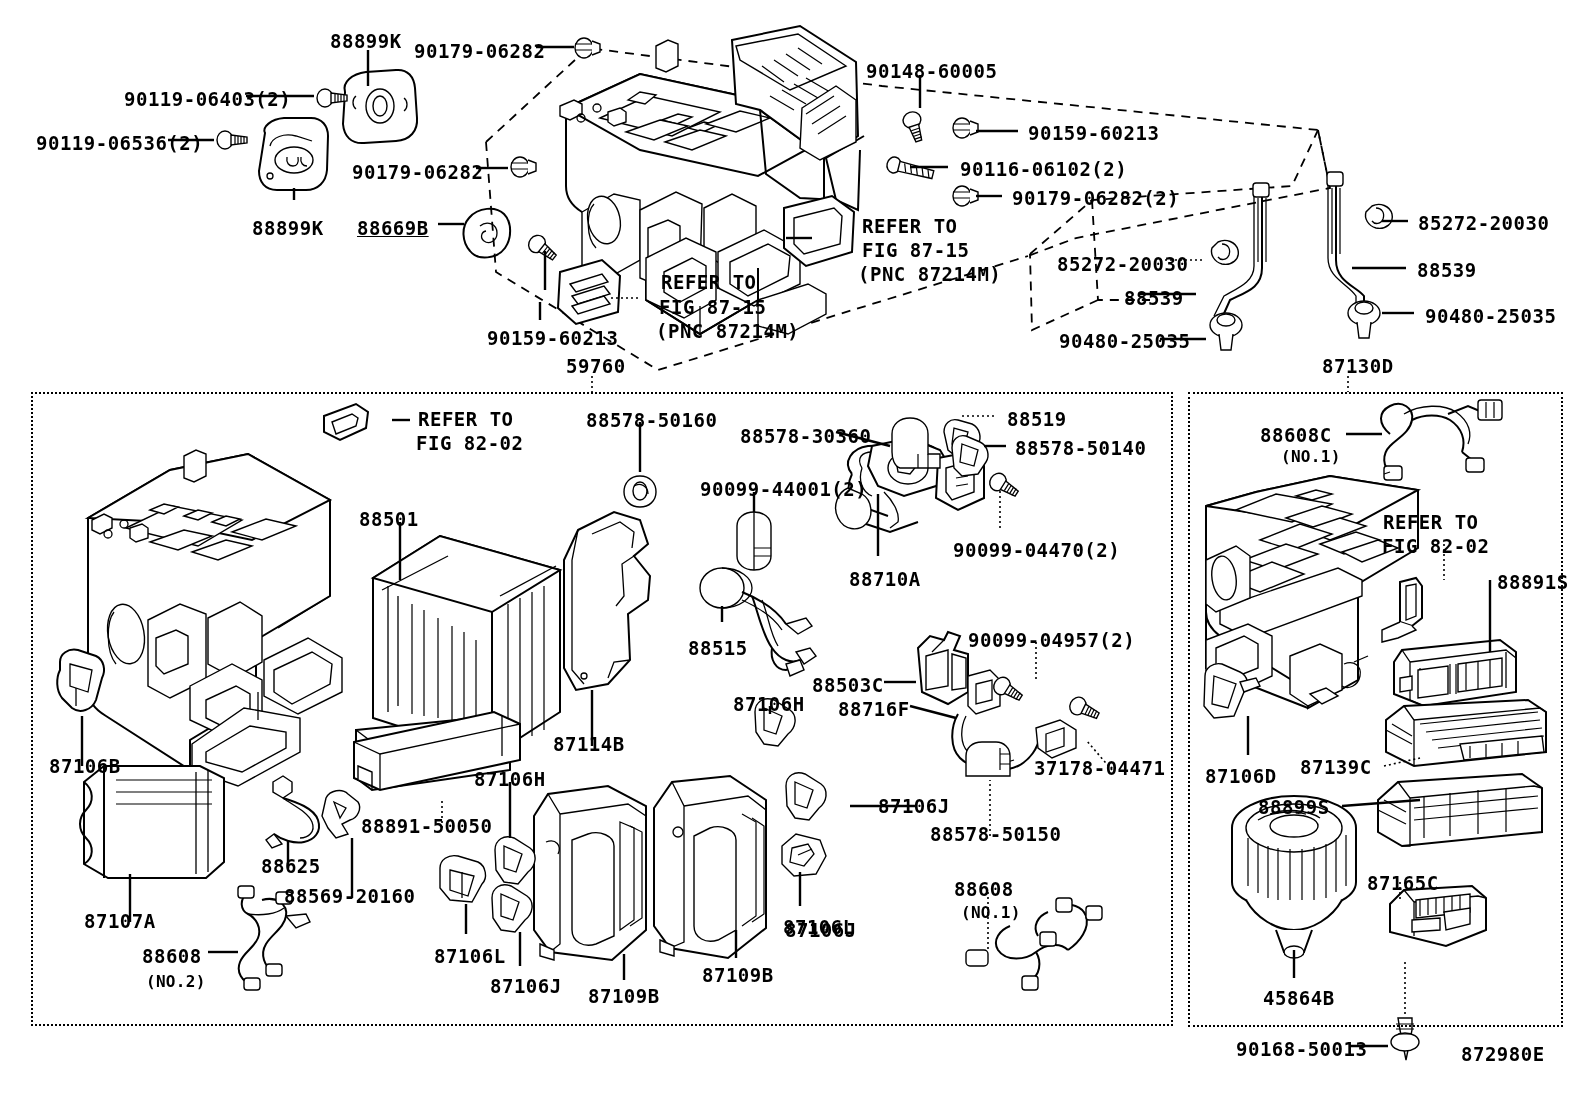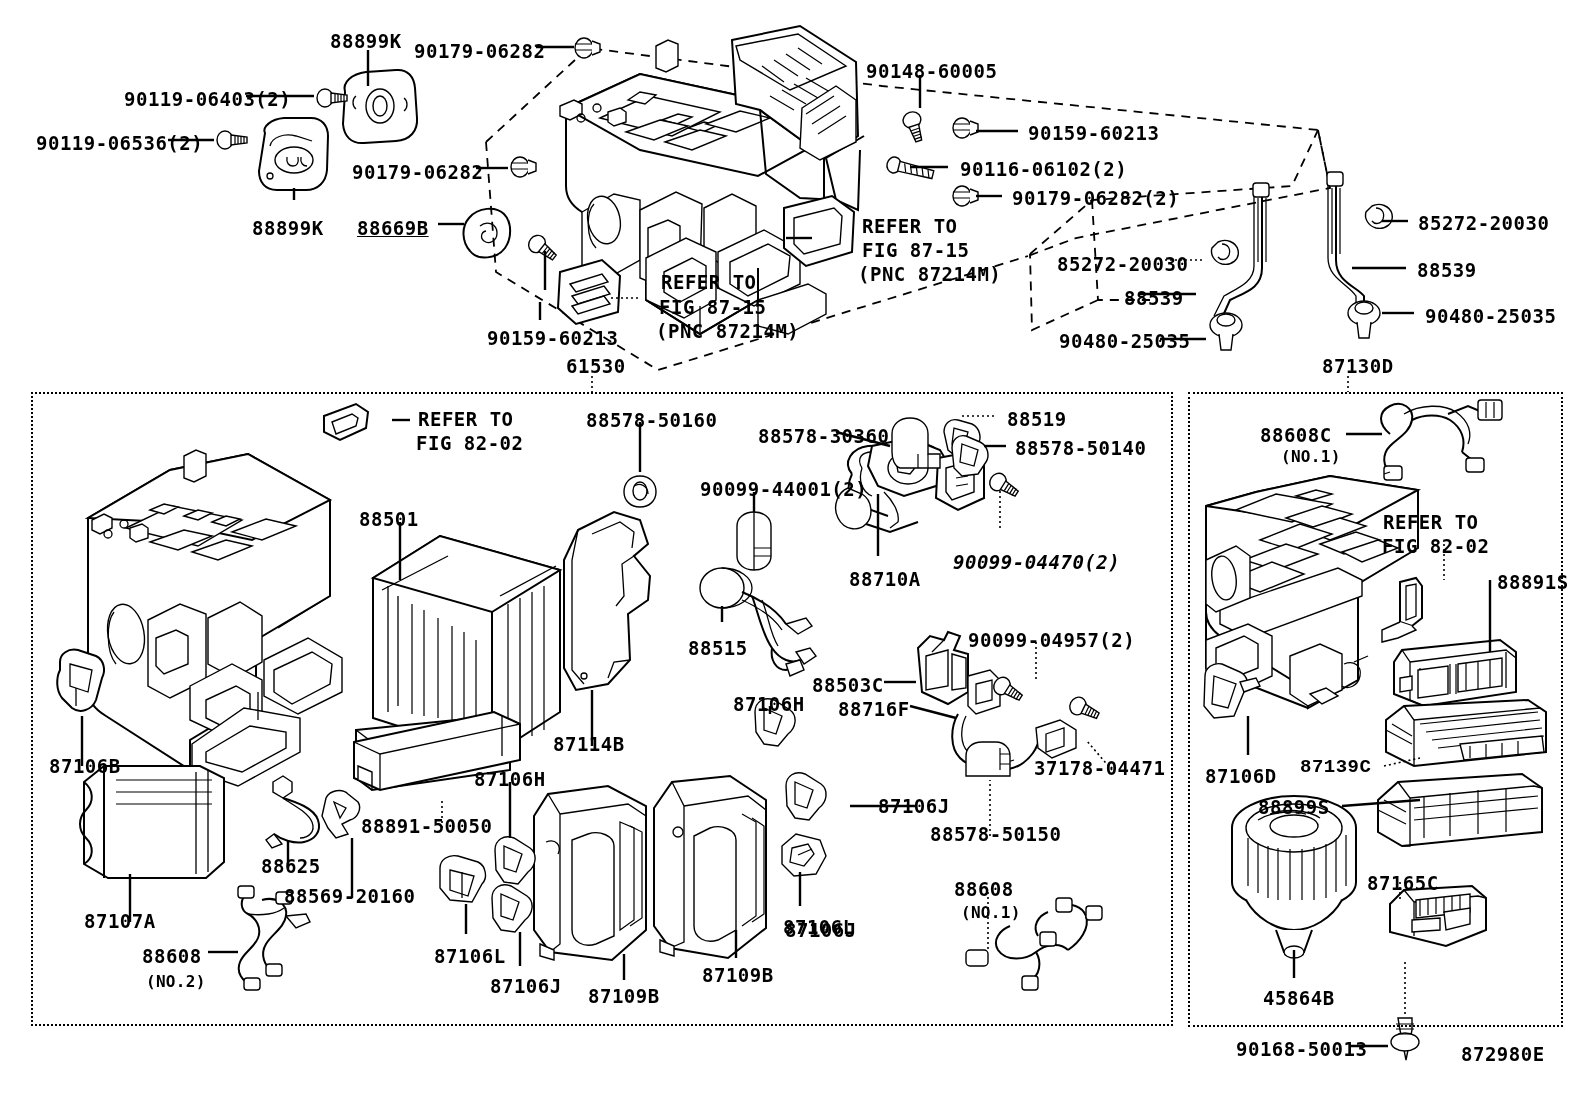--- a/index.html
+++ b/index.html
@@ -708,47 +708,47 @@
       <div class="lbl" style="left: 858px; top: 263px;">(PNC 87214M)</div>
       <div class="lbl" style="left: 1057px; top: 253px;">85272-20030</div>
       <div class="lbl" style="left: 1417px; top: 259px;">88539</div>
       <div class="lbl" style="left: 661px; top: 271px;">REFER TO</div>
       <div class="lbl" style="left: 1124px; top: 287px;">88539</div>
       <div class="lbl" style="left: 659px; top: 296px;">FIG 87-15</div>
       <div class="lbl" style="left: 1425px; top: 305px;">90480-25035</div>
       <div class="lbl" style="left: 656px; top: 320px;">(PNC 87214M)</div>
       <div class="lbl" style="left: 487px; top: 327px;">90159-60213</div>
       <div class="lbl" style="left: 1059px; top: 330px;">90480-25035</div>
-      <div class="lbl" style="left: 566px; top: 355px;">61530</div>
+      <div class="lbl" style="left: 566px; top: 355px;">59760</div>
       <div class="lbl" style="left: 1322px; top: 355px;">87130D</div>
       <div class="lbl" style="left: 418px; top: 408px;">REFER TO</div>
       <div class="lbl" style="left: 586px; top: 409px;">88578-50160</div>
       <div class="lbl" style="left: 1007px; top: 408px;">88519</div>
       <div class="lbl" style="left: 1260px; top: 424px;">88608C</div>
       <div class="lbl" style="left: 416px; top: 432px;">FIG 82-02</div>
-      <div class="lbl" style="left: 740px; top: 425px; margin-left: 18px;">88578-30360</div>
+      <div class="lbl" style="left: 740px; top: 425px;">88578-30360</div>
       <div class="lbl" style="left: 1015px; top: 437px;">88578-50140</div>
       <div class="lbl sm" style="left: 1281px; top: 447px;">(NO.1)</div>
       <div class="lbl" style="left: 700px; top: 478px;">90099-44001(2)</div>
       <div class="lbl" style="left: 1383px; top: 511px;">REFER TO</div>
       <div class="lbl" style="left: 359px; top: 508px;">88501</div>
-      <div class="lbl" style="left: 953px; top: 551px; font-style: italic;">90099-04470(2)</div>
+      <div class="lbl" style="left: 953px; top: 539px;">90099-04470(2)</div>
       <div class="lbl" style="left: 1382px; top: 535px;">FIG 82-02</div>
       <div class="lbl" style="left: 1449px; top: 571px; margin-left: 48px;">88891S</div>
       <div class="lbl" style="left: 849px; top: 568px;">88710A</div>
       <div class="lbl" style="left: 688px; top: 637px;">88515</div>
       <div class="lbl" style="left: 968px; top: 629px; text-align: right;">90099-04957(2)</div>
       <div class="lbl" style="left: 812px; top: 674px;">88503C</div>
       <div class="lbl" style="left: 733px; top: 693px;">87106H</div>
       <div class="lbl" style="left: 553px; top: 733px;">87114B</div>
       <div class="lbl" style="left: 838px; top: 698px;">88716F</div>
       <div class="lbl" style="left: 49px; top: 755px;">87106B</div>
       <div class="lbl" style="left: 1034px; top: 757px;">37178-04471</div>
       <div class="lbl" style="left: 1205px; top: 765px;">87106D</div>
-      <div class="lbl" style="left: 1300px; top: 756px; font-family: Liberation Mono, monospace;">87139C</div>
+      <div class="lbl" style="left: 1300px; top: 756px;">87139C</div>
       <div class="lbl" style="left: 474px; top: 768px;">87106H</div>
       <div class="lbl" style="left: 361px; top: 815px;">88891-50050</div>
       <div class="lbl" style="left: 1258px; top: 796px;">88899S</div>
       <div class="lbl" style="left: 878px; top: 795px;">87106J</div>
       <div class="lbl" style="left: 261px; top: 855px; text-align: center;">88625</div>
       <div class="lbl" style="left: 930px; top: 823px;">88578-50150</div>
       <div class="lbl" style="left: 783px; top: 916px;">87106L</div>
       <div class="lbl" style="left: 284px; top: 885px;">88569-20160</div>
       <div class="lbl" style="left: 954px; top: 878px;">88608</div>
       <div class="lbl" style="left: 1367px; top: 872px;">87165C</div>

